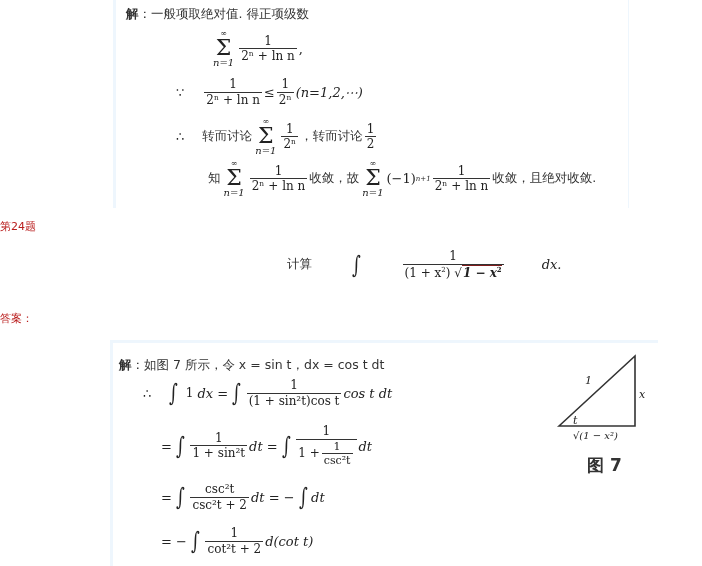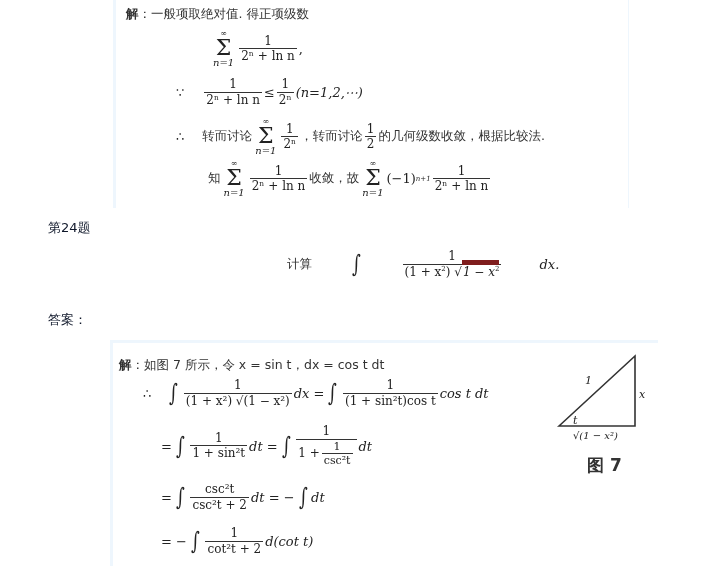--- a/index.html
+++ b/index.html
@@ -17,22 +17,22 @@
   .frac { display: inline-flex; flex-direction: column; align-items: center; vertical-align: middle; margin: 0 2px; font-size: 12px; }
   .frac .num { padding: 0 2px 1px; line-height: 1.05; }
   .frac .den { border-top: 1px solid #333; padding: 1px 2px 0; line-height: 1.1; }
   .frac.small { font-size: 11px; }
   .sum { display: inline-flex; flex-direction: column; align-items: center; vertical-align: middle; margin: 0 3px; line-height: 1; }
   .sum .sup { font-size: 8px; }
   .sum .sig { font-size: 22px; line-height: 0.9; }
   .sum .sub { font-size: 10px; }
   .int { font-size: 24px; font-weight: 300; margin: 0 2px; transform: scaleX(0.7); display: inline-block; line-height: 1; }
   sup.s { font-size: 7px; vertical-align: super; }
-  .sqrt { border-top: 5px solid #7f1d1d; padding-left: 1px; }
-  .plain-text { position: absolute; font-family: "DejaVu Sans", sans-serif; font-size: 13px; color: #0f172a; margin-left: 48px; }
+  .sqrt { border-top: 1px solid #7f1d1d; padding-left: 1px; font-weight: bold; }
+  .plain-text { position: absolute; font-family: "DejaVu Sans", sans-serif; font-size: 11px; color: #b91c1c; }
   .fig { position: absolute; left: 555px; top: 350px; width: 100px; height: 120px; }
   .fig-label { position: absolute; font-size: 11px; }
 </style>
 </head>
 <body>
 
 <div class="scan scan-top">
   <div class="line" style="left:10px; top:6px;">
     <span class="cjk bold">解</span>
     <span class="cjk">：一般项取绝对值. 得正项级数</span>
@@ -75,21 +75,20 @@
     </span>
     <span class="frac">
       <span class="num">1</span>
       <span class="den">2ⁿ</span>
     </span>
     <span class="cjk">，转而讨论</span>
     <span class="frac">
       <span class="num">1</span>
       <span class="den">2</span>
     </span>
-    <span class="cjk">的几何级数收敛，根据比较法.</span>
   </div>
 
   <div class="line" style="left:92px; top:160px;">
     <span class="cjk">知</span>
     <span class="sum">
       <span class="sup">∞</span>
       <span class="sig">Σ</span>
       <span class="sub it">n=1</span>
     </span>
     <span class="frac">
@@ -101,20 +100,21 @@
       <span class="sup">∞</span>
       <span class="sig">Σ</span>
       <span class="sub it">n=1</span>
     </span>
     <span>(−1)</span>
       <sup class="s it">n+1</sup>
     <span class="frac">
       <span class="num">1</span>
       <span class="den">2ⁿ + ln n</span>
     </span>
+    <span class="cjk">收敛，且绝对收敛.</span>
   </div>
 </div>
 
 <div class="plain-text" style="left:0; top:219px;">第24题</div>
 
 <div class="line" style="left:287px; top:250px;gap:36px;">
   <span class="cjk">计算</span>
   <span class="int">∫</span>
   <span class="frac">
     <span class="num">1</span>
@@ -131,21 +131,20 @@
   <div class="line" style="left:6px; top:14px;">
     <span class="cjk bold">解</span>
     <span class="cjk">：如图 7 所示，令 x = sin t，dx = cos t dt</span>
   </div>
 
   <div class="line" style="left:30px; top:36px;">
     <span style="margin-right:14px;">∴</span>
     <span class="int">∫</span>
     <span class="frac">
       <span class="num">1</span>
-      <span class="den">(1 + x²) √(1 − x²)</span>
     </span>
     <span class="it">dx =</span>
     <span class="int">∫</span>
     <span class="frac">
       <span class="num">1</span>
       <span class="den">(1 + sin²t)cos t</span>
     </span>
     <span class="it">cos t dt</span>
   </div>
 

